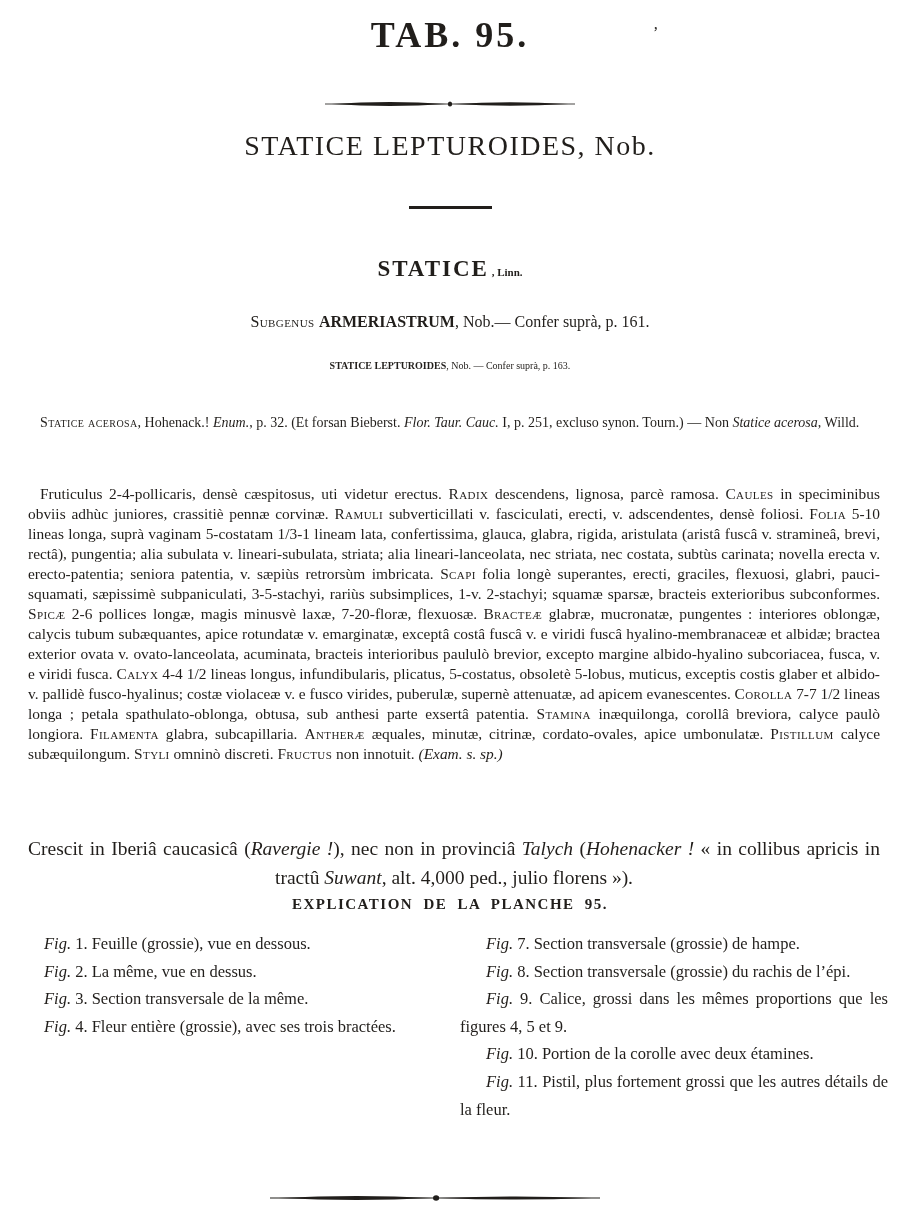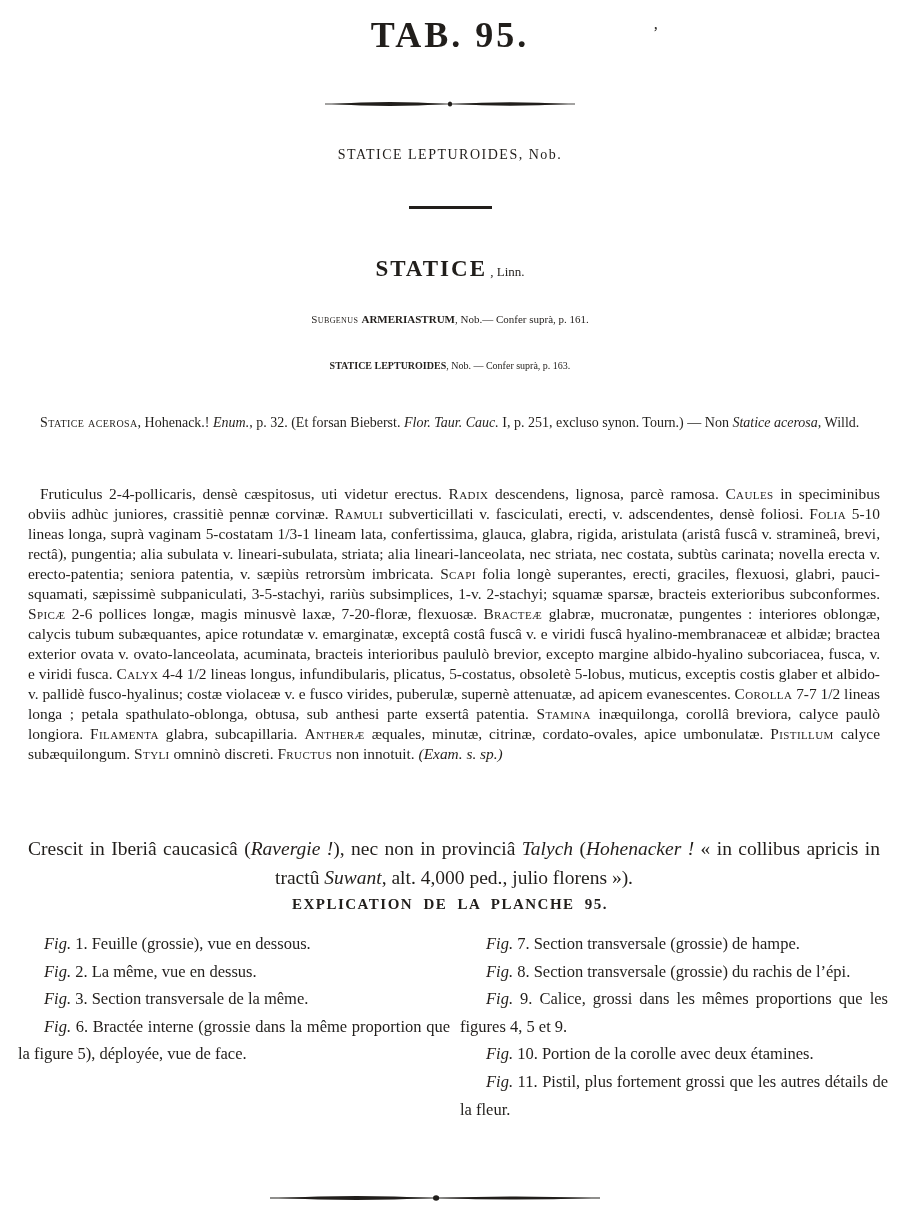--- a/index.html
+++ b/index.html
@@ -21,30 +21,30 @@
   .plate-number {
     top:14px; font-size:36px; letter-spacing:3px; font-weight:600;
   }
   .ink-mark { left:653px; top:24px; font-size:16px; }
 
   .orn-rule { display:block; }
   .orn-rule-top { top:98px; left:325px; }
   .orn-rule-bottom { top:1192px; left:270px; }
 
   .species-title {
-    top:147px; font-size:14px; letter-spacing:1.5px;
+    top:130px; font-size:28px; letter-spacing:1.5px;
   }
   .short-rule {
     top:206px; left:409px; width:83px; height:3px; background:var(--ink);
   }
   .genus-line { top:256px; }
   .genus-name { font-size:23px; font-weight:bold; letter-spacing:2px; }
-  .genus-author { font-size:13px; }
+  .genus-author { font-size:11px;font-weight:bold; }
 
-  .subgenus-line { top:313px; font-size:11px; }
+  .subgenus-line { top:313px; font-size:16px; }
   .species-line  { top:360px; font-size:10px; }
 
   .synonymy {
     top:398px; left:30px; width:850px;
     font-size:14px; line-height:22px;
     text-align:justify; text-indent:10px;
   }
   .description {
     top:469px; left:28px; width:852px;
     font-size:15.4px; line-height:20px;
@@ -117,22 +117,22 @@
       <span>2.</span>
       <span>La même, vue en dessus.</span>
     </div>
     <div class="fig-item">
       <span class="fig-word">Fig.</span>
       <span>3.</span>
       <span>Section transversale de la même.</span>
     </div>
     <div class="fig-item">
       <span class="fig-word">Fig.</span>
-      <span>6.</span>
-      <span>Bractée interne (grossie dans la même proportion que la figure 5), déployée, vue de face.</span>
+      <span>4.</span>
+      <span>Fleur entière (grossie), avec ses trois bractées.</span>
     </div>
   </div>
 
   <div class="abs fig-col fig-col-right">
     <div class="fig-item">
       <span class="fig-word">Fig.</span>
       <span>7.</span>
       <span>Section transversale (grossie) de hampe.</span>
     </div>
     <div class="fig-item">

